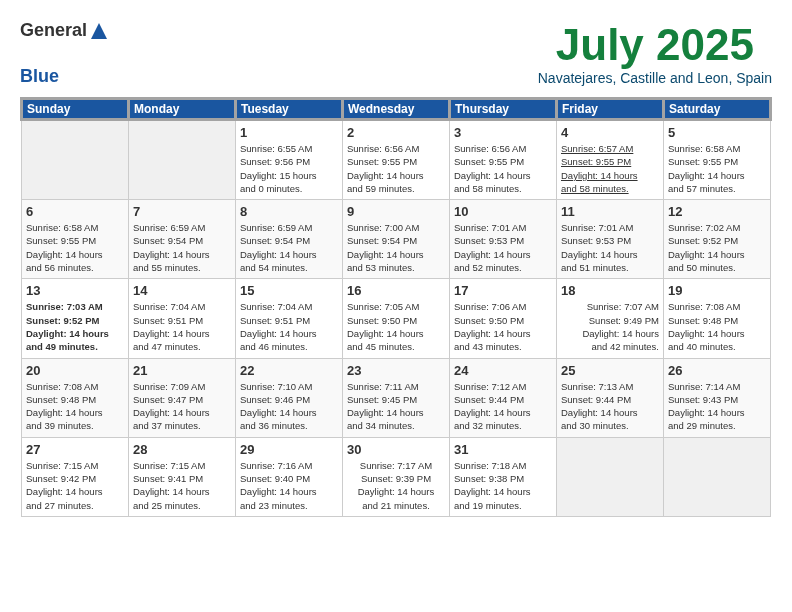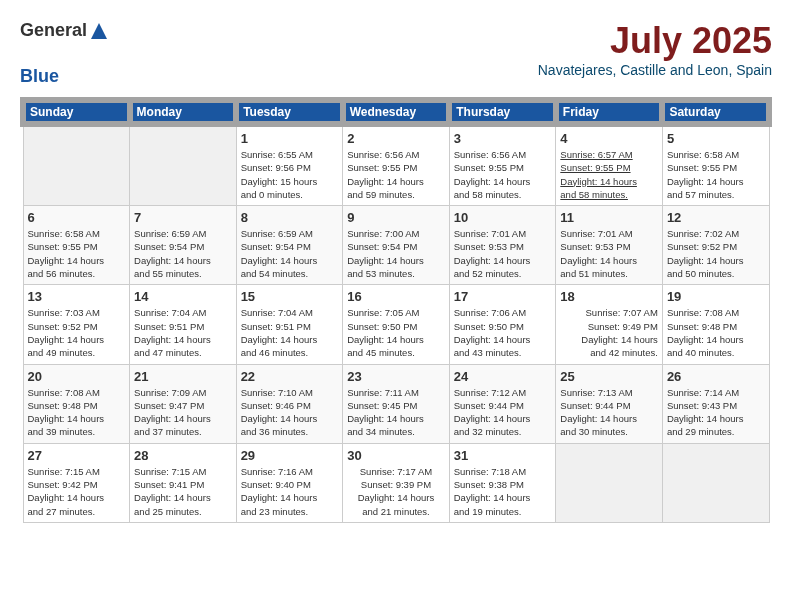--- a/index.html
+++ b/index.html
@@ -38,40 +38,41 @@
     }
     .logo-icon {
       width: 20px;
       height: 20px;
       margin-left: 2px;
     }
     .title-block {
       text-align: right;
     }
     .month-title {
-      font-size: 36px;
+      font-size: 44px;
       font-weight: bold;
-      color: #7f1d1d;
+      color: #15803d;
+      text-align: center;
     }
     .subtitle {
       font-size: 14px;
       color: #0c4a6e;
     }
     .calendar {
       width: 100%;
       border-collapse: collapse;
       border: 1px solid #ccc;
     }
     .calendar th {
       background-color: #1a56a0;
       color: #fff;
       font-size: 12px;
       padding: 2px 4px;
       text-align: left;
-      border: 6px solid #a3a3a3;
+      border: 3px solid #a3a3a3;
     }
     .calendar td {
       vertical-align: top;
       border: 1px solid #ccc;
       padding: 4px;
       width: calc(100% / 7);
       min-height: 80px;
       font-size: 10px;
       color: #333;
       background: #fff;
@@ -213,21 +214,21 @@
           <span class="day-number">12</span>
           <div class="day-info" style="white-space: pre-line;">Sunrise: 7:02 AM
 Sunset: 9:52 PM
 Daylight: 14 hours
 and 50 minutes.</div>
         </td>
       </tr>
       <tr>
         <td>
           <span class="day-number">13</span>
-          <div class="day-info" style="white-space: pre-line;">Sunrise: 7:03 AM
+          <div class="day-info" style="white-space: pre-line; font-weight: bold;">Sunrise: 7:03 AM
 Sunset: 9:52 PM
 Daylight: 14 hours
 and 49 minutes.</div>
         </td>
         <td>
           <span class="day-number">14</span>
           <div class="day-info" style="white-space: pre-line;">Sunrise: 7:04 AM
 Sunset: 9:51 PM
 Daylight: 14 hours
 and 47 minutes.</div>

